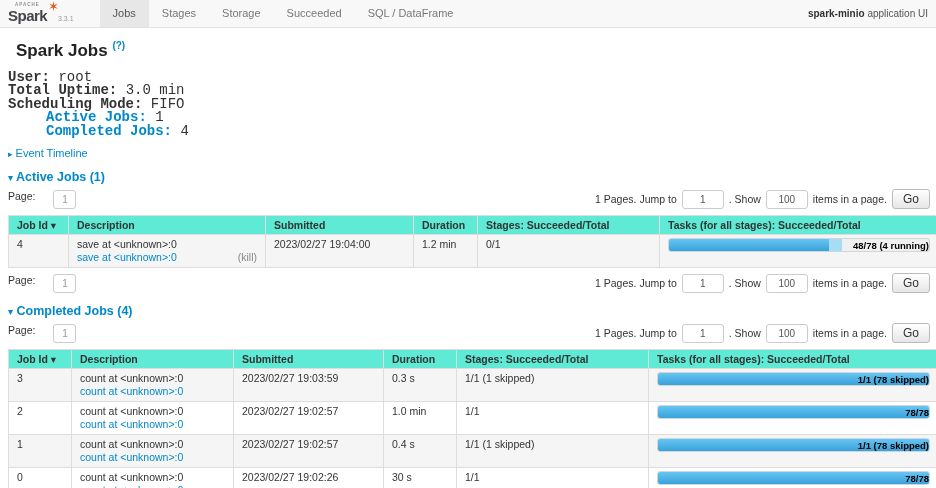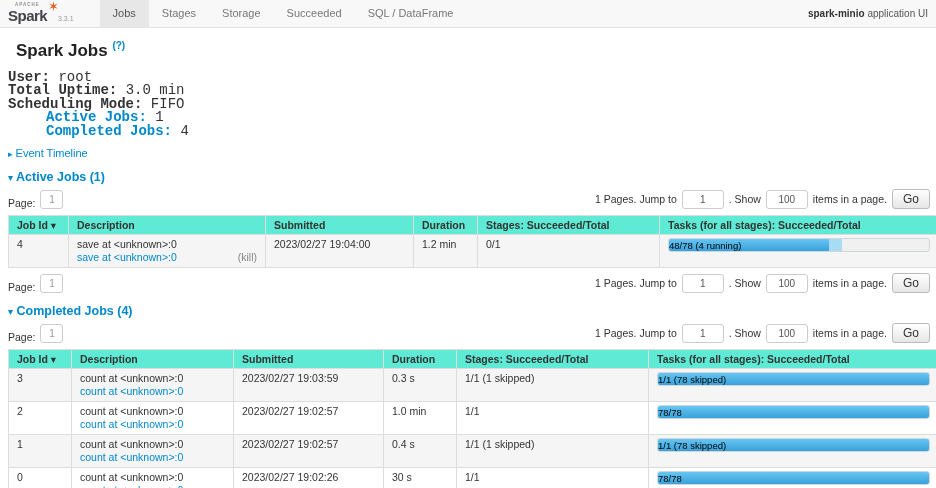--- a/index.html
+++ b/index.html
@@ -30,21 +30,21 @@
   .sum-label.link { color:#0088cc; cursor:pointer;margin-left:38px; }
 
   .collapser { font-size:11px; color:#0088cc; margin:9px 0 2px 0; cursor:pointer; }
   .collapser .arrow { font-size:9px; }
 
   .section-title { font-size:12.5px; font-weight:bold; color:#0088cc; margin:11px 0 4px 0; cursor:pointer; }
   .section-title .arrow { font-size:10px; }
 
   
   .page-row { display:flex; justify-content:space-between; align-items:center; margin:5px 0 6px 0; font-size:10.5px; color:#333; }
-  .page-left { display:flex; align-items:flex-end; gap:5px; }
+  .page-left { display:flex; align-items:flex-start; gap:18px; }
   .page-input { width:23px; height:19px; border:1px solid #ccc; border-radius:3px; text-align:center; font-size:10px; color:#999; font-family:inherit; }
   .page-right { display:flex; align-items:center; gap:5px; }
   .jump-input { width:42px; height:19px; border:1px solid #ccc; border-radius:3px; text-align:center; font-size:10px; color:#555; font-family:inherit; }
   .go-btn { height:20px; padding:0 10px; font-size:12px; color:#333; border:1px solid #bbb; border-radius:3px; background:linear-gradient(#ffffff,#e6e6e6); cursor:pointer; font-family:inherit; }
 
   
   table.jobs { width:100%; border-collapse:collapse; table-layout:fixed; margin:2px 0 3px 0; }
   table.jobs th, table.jobs td { border:1px solid #ddd; font-size:10.5px; padding:3px 8px; text-align:left; vertical-align:top; overflow:hidden; }
   table.jobs th { font-weight:bold; color:#333; background:#5eead4; white-space:nowrap; }
   table.jobs td { line-height:13px; }
@@ -52,21 +52,21 @@
   .desc-line1 { color:#333; }
   .desc-line2 { display:flex; justify-content:space-between; align-items:center; }
   a.job-link { color:#0088cc; text-decoration:none; cursor:pointer; }
   .kill-link { color:#888; cursor:pointer; }
   td.task-cell { vertical-align:middle; }
 
   
   .progress { position:relative; height:14px; background:#f0f0f0; border:1px solid #d0d7db; border-radius:3px; display:flex; overflow:hidden; }
   .bar-done { height:100%; background:linear-gradient(#67c5f2,#38a2da); }
   .bar-run  { height:100%; background:#a7dcf5; }
-  .bar-label { position:absolute; left:0; right:0; top:0; text-align:left; font-size:9.5px; line-height:14px; color:#000; }
+  .bar-label { position:absolute; left:0; right:0; top:0; text-align:right; font-size:9.5px; line-height:14px; color:#000;font-weight:bold; }
 </style>
 </head>
 <body>
 
 <div class="navbar">
   <div class="logo-wrap">
     <div class="logo">
       <span class="logo-apache">APACHE</span>
       <span class="logo-brand">Spark</span>
       <span class="logo-star">✶</span>

